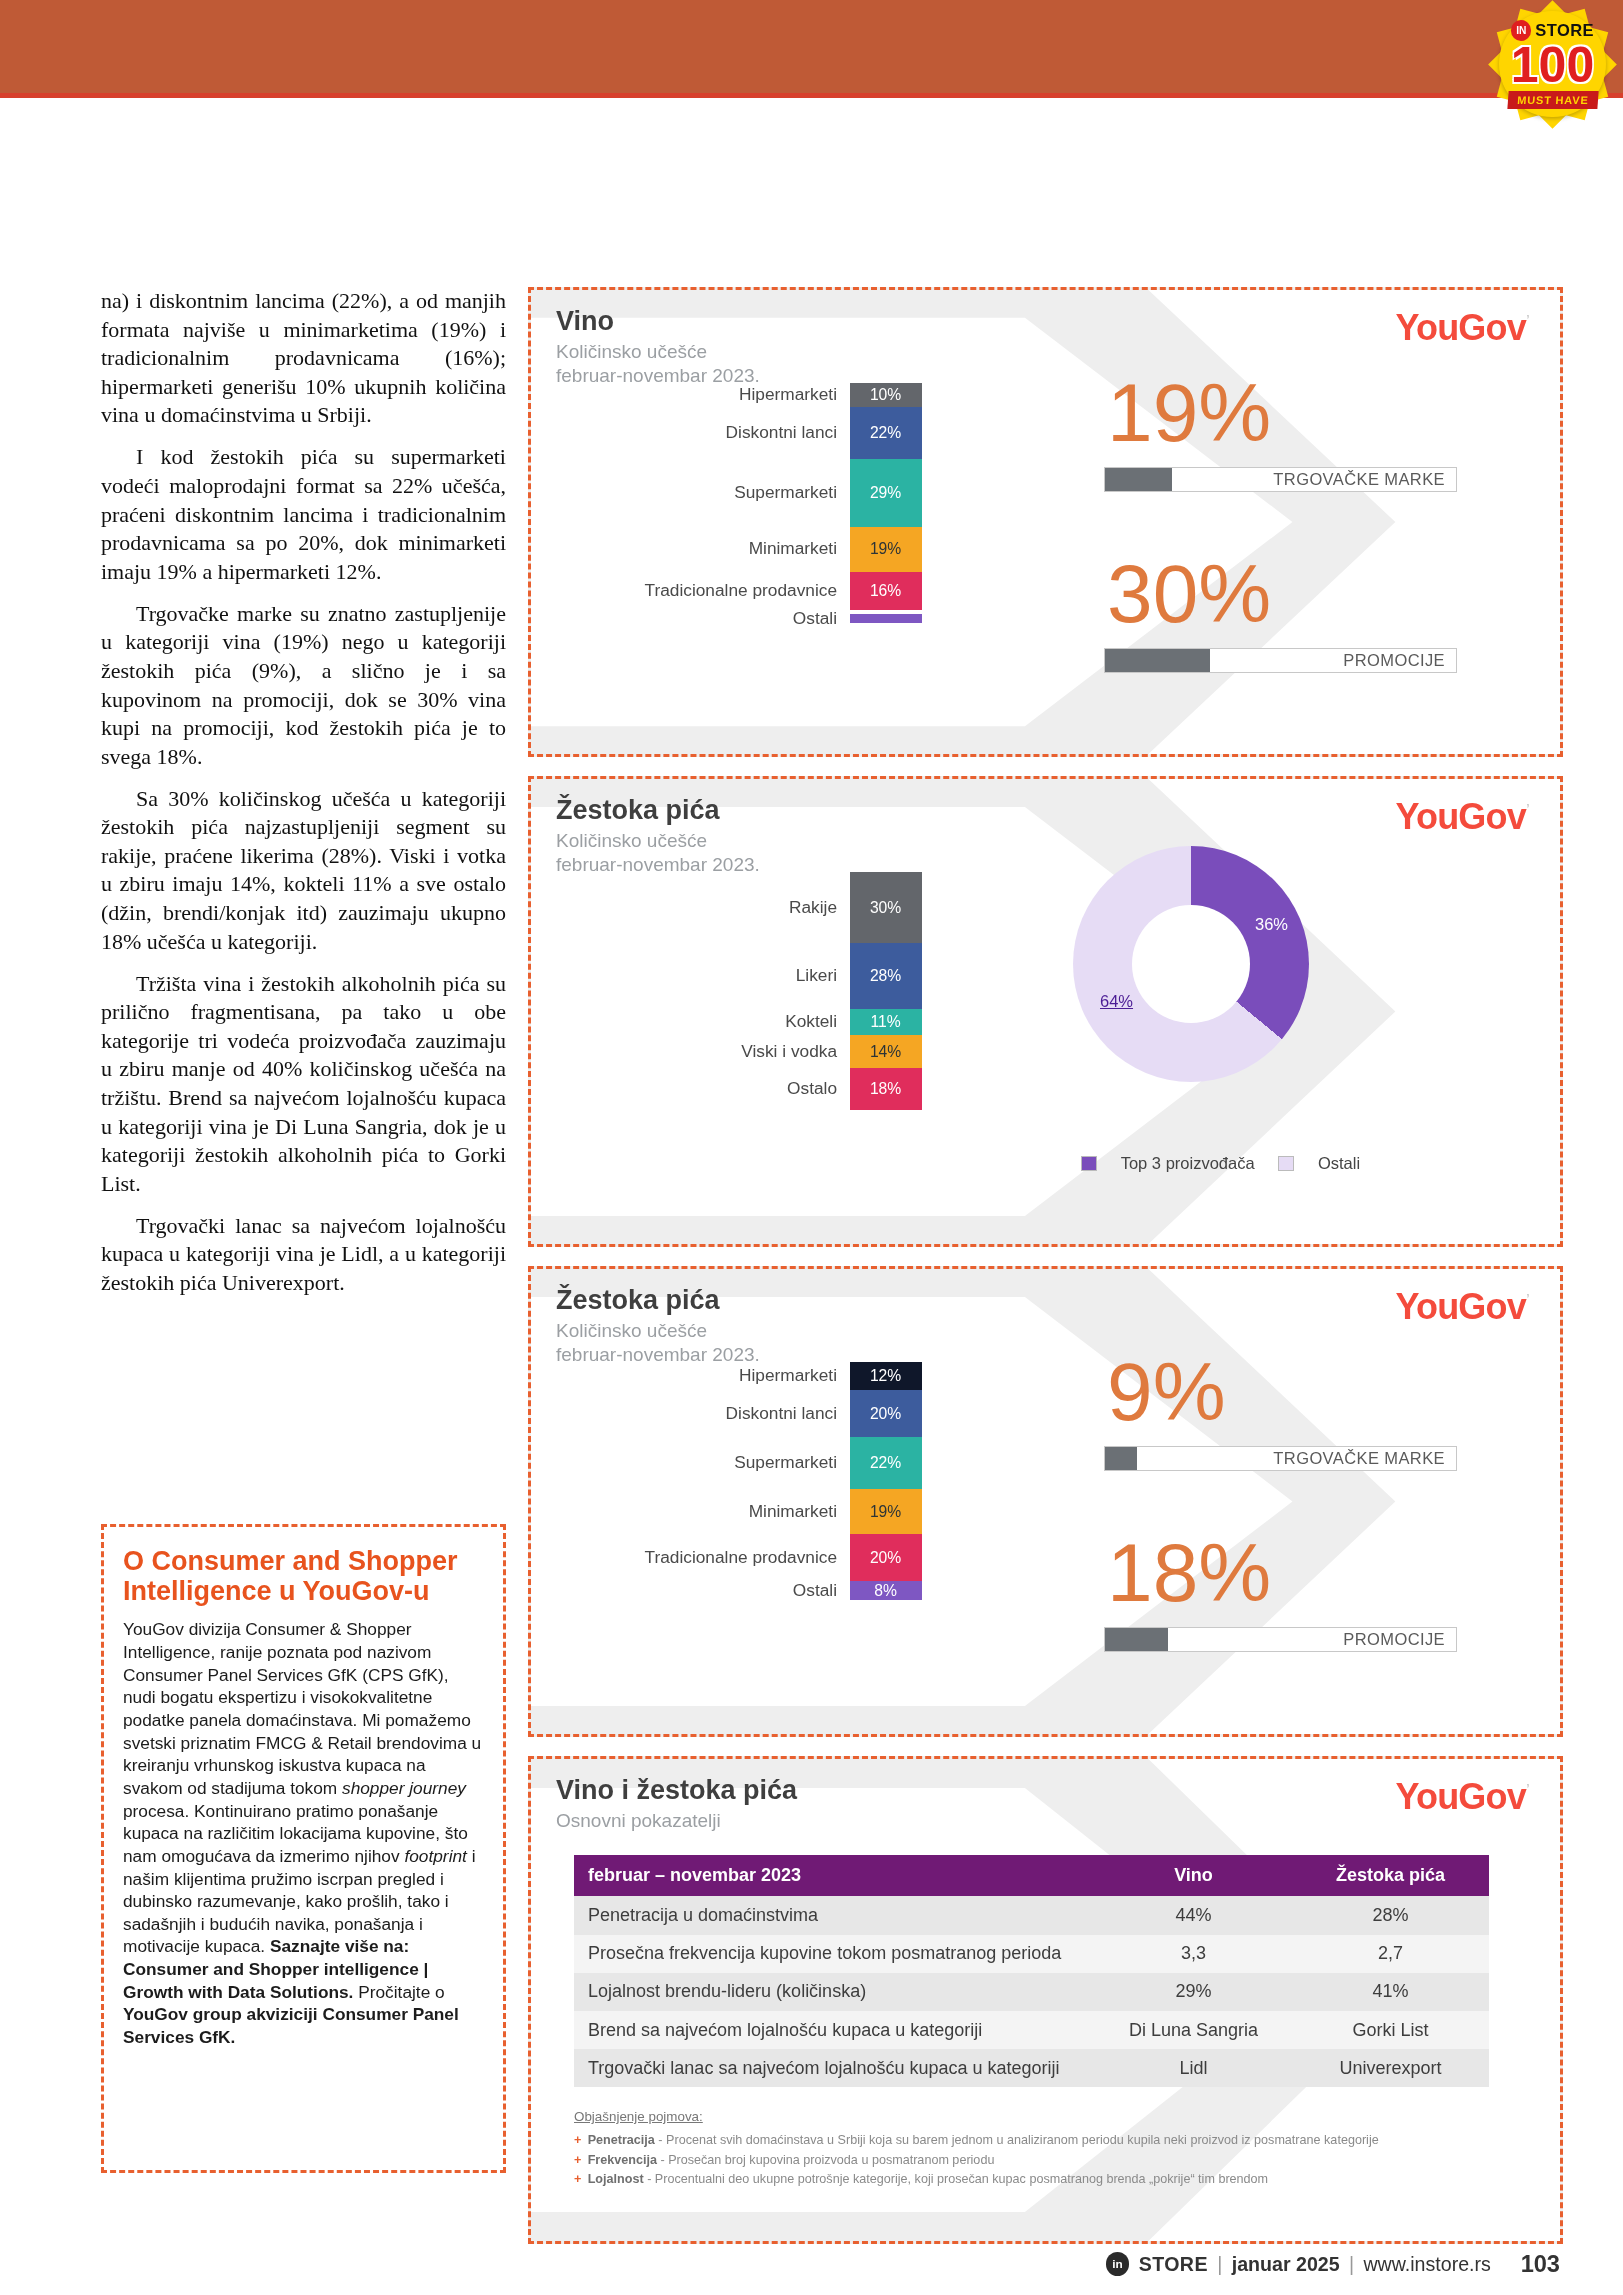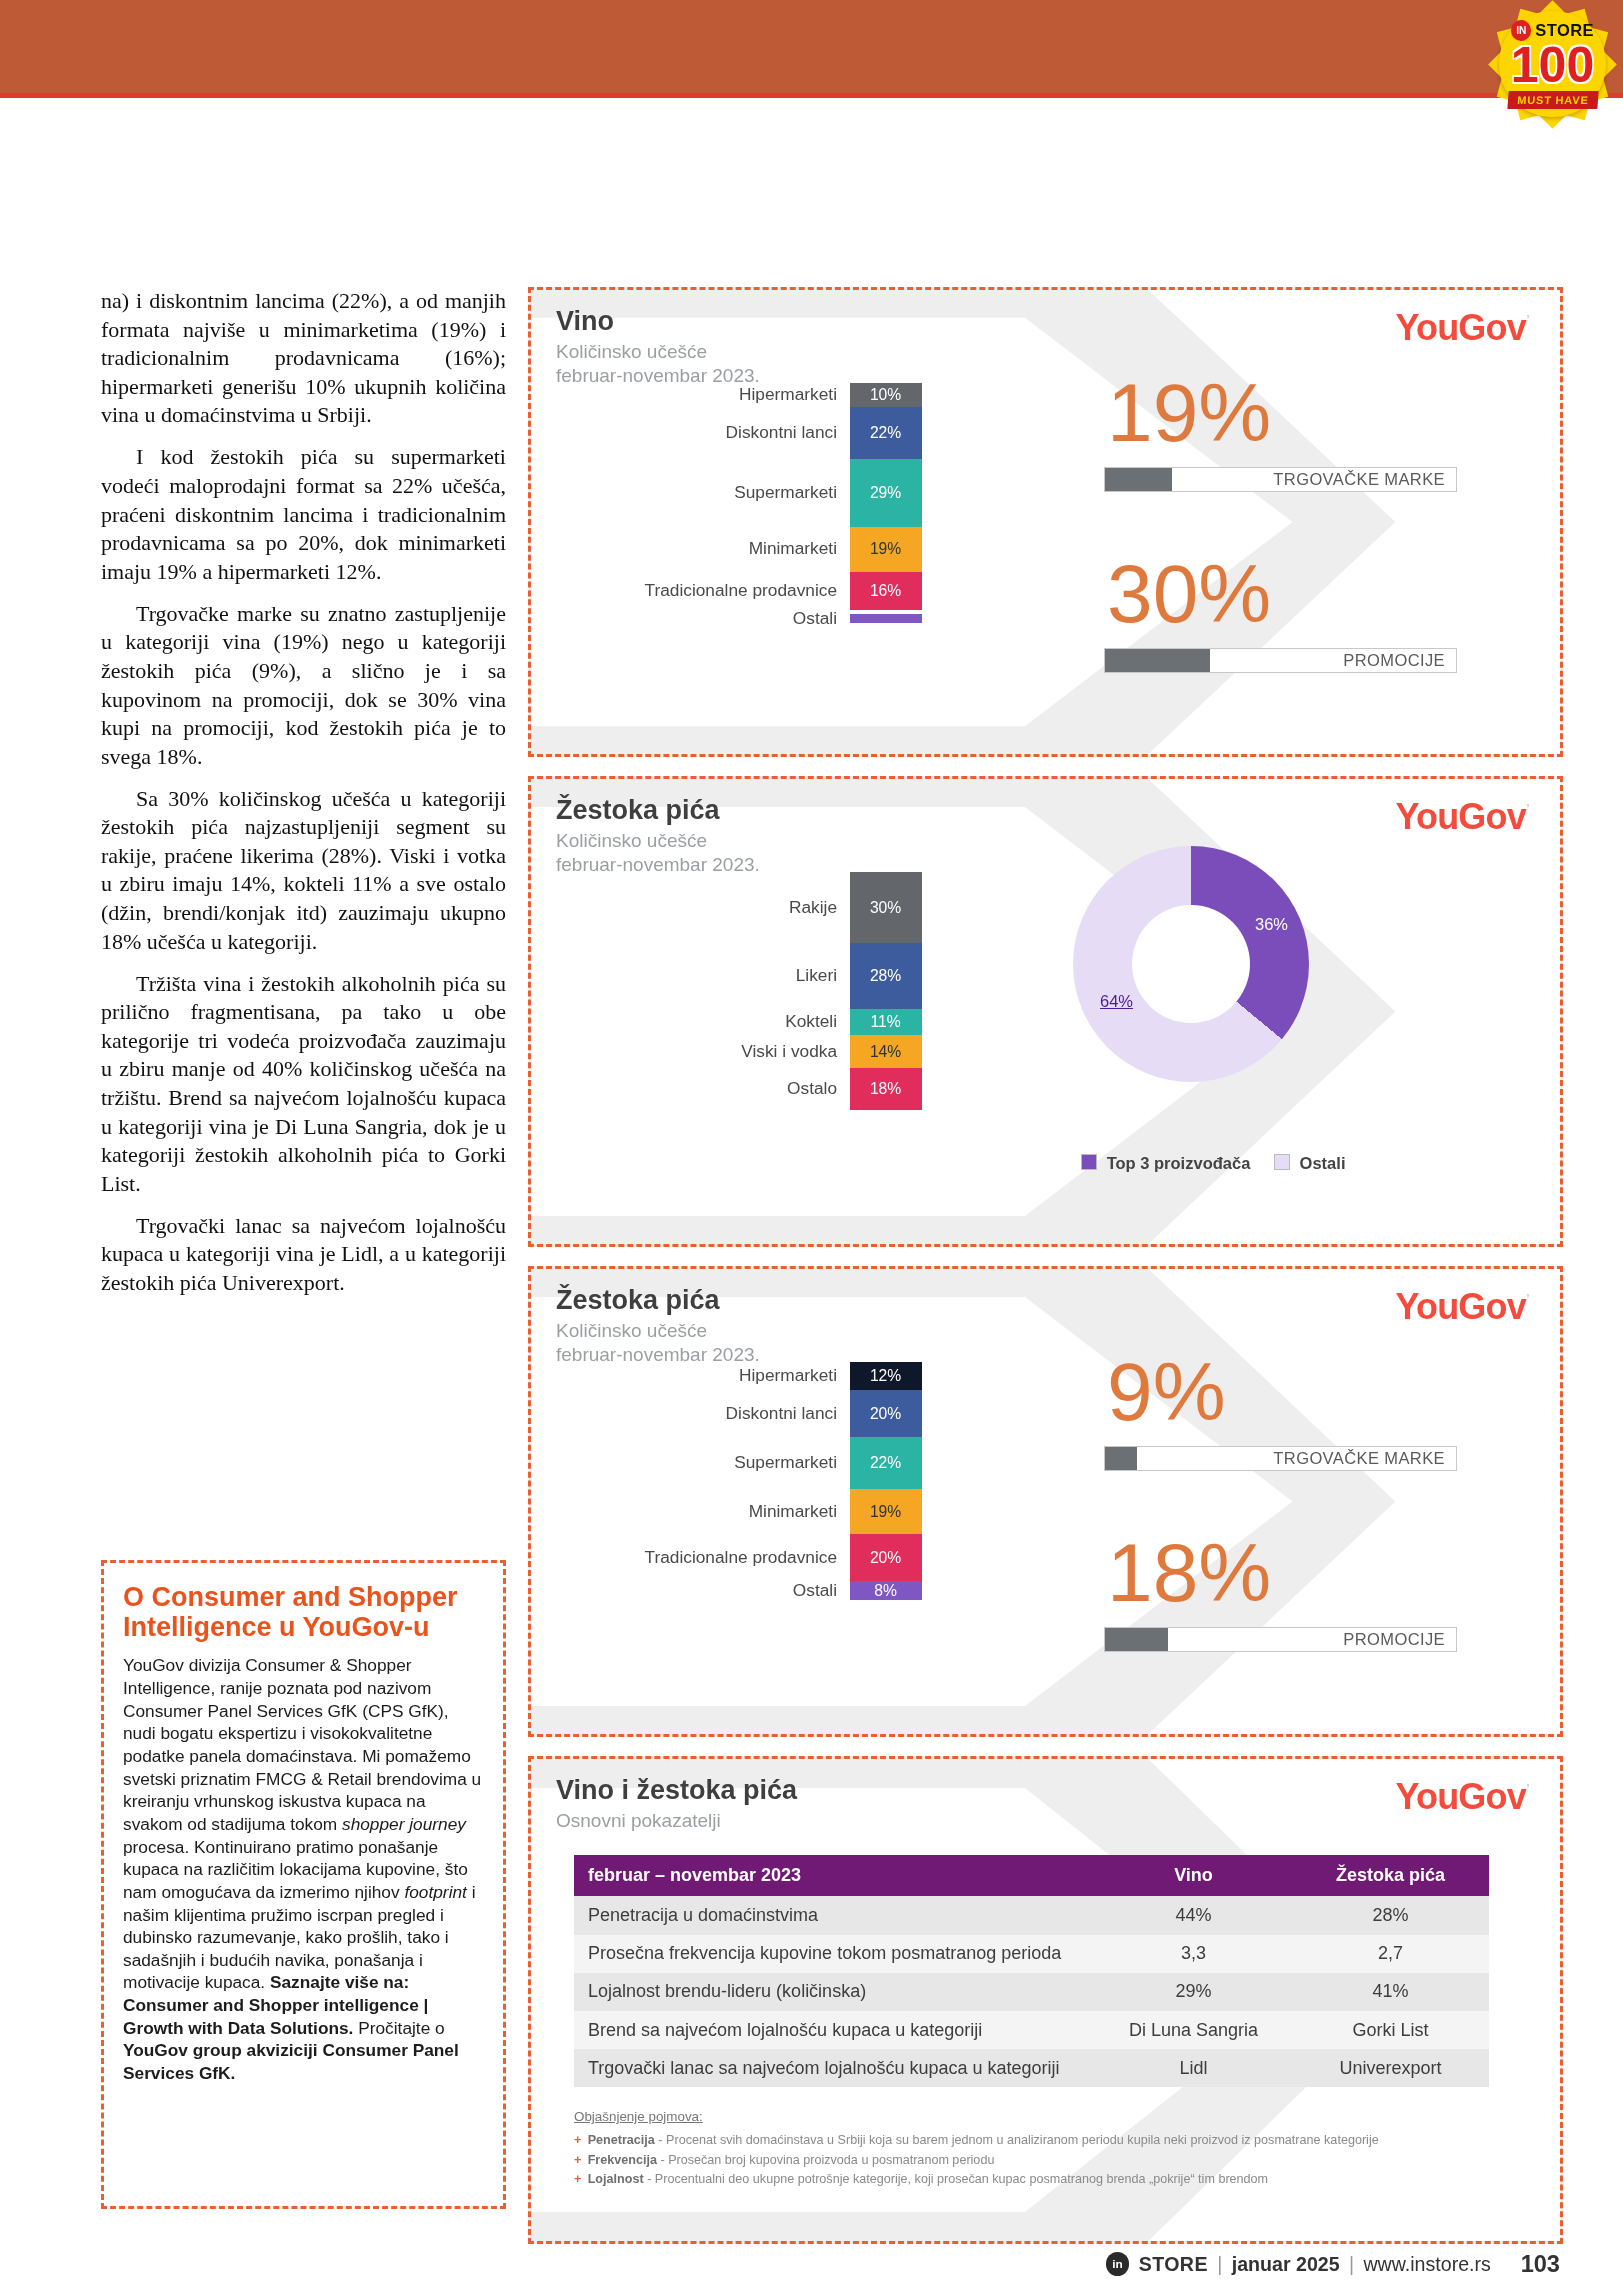--- a/index.html
+++ b/index.html
@@ -24,21 +24,21 @@
   .badge-ribbon{background:#c81a1a;color:#ffd500;font-size:11px;font-weight:800;
     padding:3.1px 9.4px;letter-spacing:0.8px;transform:skewX(-4deg);}
 
   
   .article{position:absolute;left:101px;top:287px;width:405px;}
   .article p{font-family:"Liberation Serif",serif;font-size:22px;line-height:1.30;color:#111;
     text-align:justify;margin:0 0 13.4px;text-indent:35px;}
   .article p.first{text-indent:0;}
 
   
-  .info-box{position:absolute;left:101px;top:1560px;width:405px;height:649px;box-sizing:border-box;
+  .info-box{position:absolute;left:101px;top:1524px;width:405px;height:649px;box-sizing:border-box;
     border:3.1px dashed #e8602f;background:#fff;padding:20.4px 19px;overflow:hidden;}
   .info-title{font-size:27px;font-weight:700;color:#e8531e;line-height:1.08;margin:0 0 12.6px;}
   .info-text{font-size:17.3px;line-height:1.31;color:#1c1c1c;margin:0;}
 
   
   .panel{position:absolute;left:528px;width:1035px;box-sizing:border-box;
     border:3.1px dashed #e8602f;background:#eeeeee;overflow:hidden;}
   .panel-1{top:287px;height:470px;}
   .panel-2{top:776px;height:471px;}
   .panel-3{top:1266px;height:471px;}
@@ -67,21 +67,21 @@
   .stat-label{position:absolute;right:11px;top:0;line-height:23.6px;font-size:16.5px;color:#5a5a5a;
     letter-spacing:0.4px;}
 
   .donut-wrap{position:absolute;left:542px;top:67px;width:236px;height:236px;z-index:2;}
   .donut{position:absolute;inset:0;border-radius:50%;}
   .donut::after{content:"";position:absolute;inset:59px;background:#fff;border-radius:50%;}
   .donut-label-a{position:absolute;left:182px;top:69px;color:#fff;font-size:16.5px;z-index:3;}
   .donut-label-b{position:absolute;left:27px;top:146px;color:#4c1d95;font-size:16.5px;z-index:3;text-decoration:underline;}
   .legend{position:absolute;left:550px;top:375px;display:flex;gap:23.6px;align-items:center;
     font-size:16.5px;color:#444;z-index:2;}
-  .legend-item{display:flex;gap:10px;font-weight:bold;}
+  .legend-item{display:flex;align-items:center;gap:24px;}
   .swatch{display:inline-block;width:15.7px;height:15.7px;border:0.8px solid #bbb;box-sizing:border-box;}
 
   .ptable{position:absolute;left:43px;top:96px;width:915px;border-collapse:collapse;z-index:2;
     font-size:18px;color:#3d3d3d;}
   .ptable th{background:#701a75;color:#fff;font-weight:700;padding:10.2px 14px;text-align:left;}
   .ptable th.num,.ptable td.num{text-align:center;width:169px;}
   .ptable td{padding:8.6px 14px;background:#e7e7e7;}
   .ptable tr:nth-child(even) td{background:#f4f4f4;}
 
   .footnotes{position:absolute;left:43px;top:350px;width:915px;z-index:2;}

